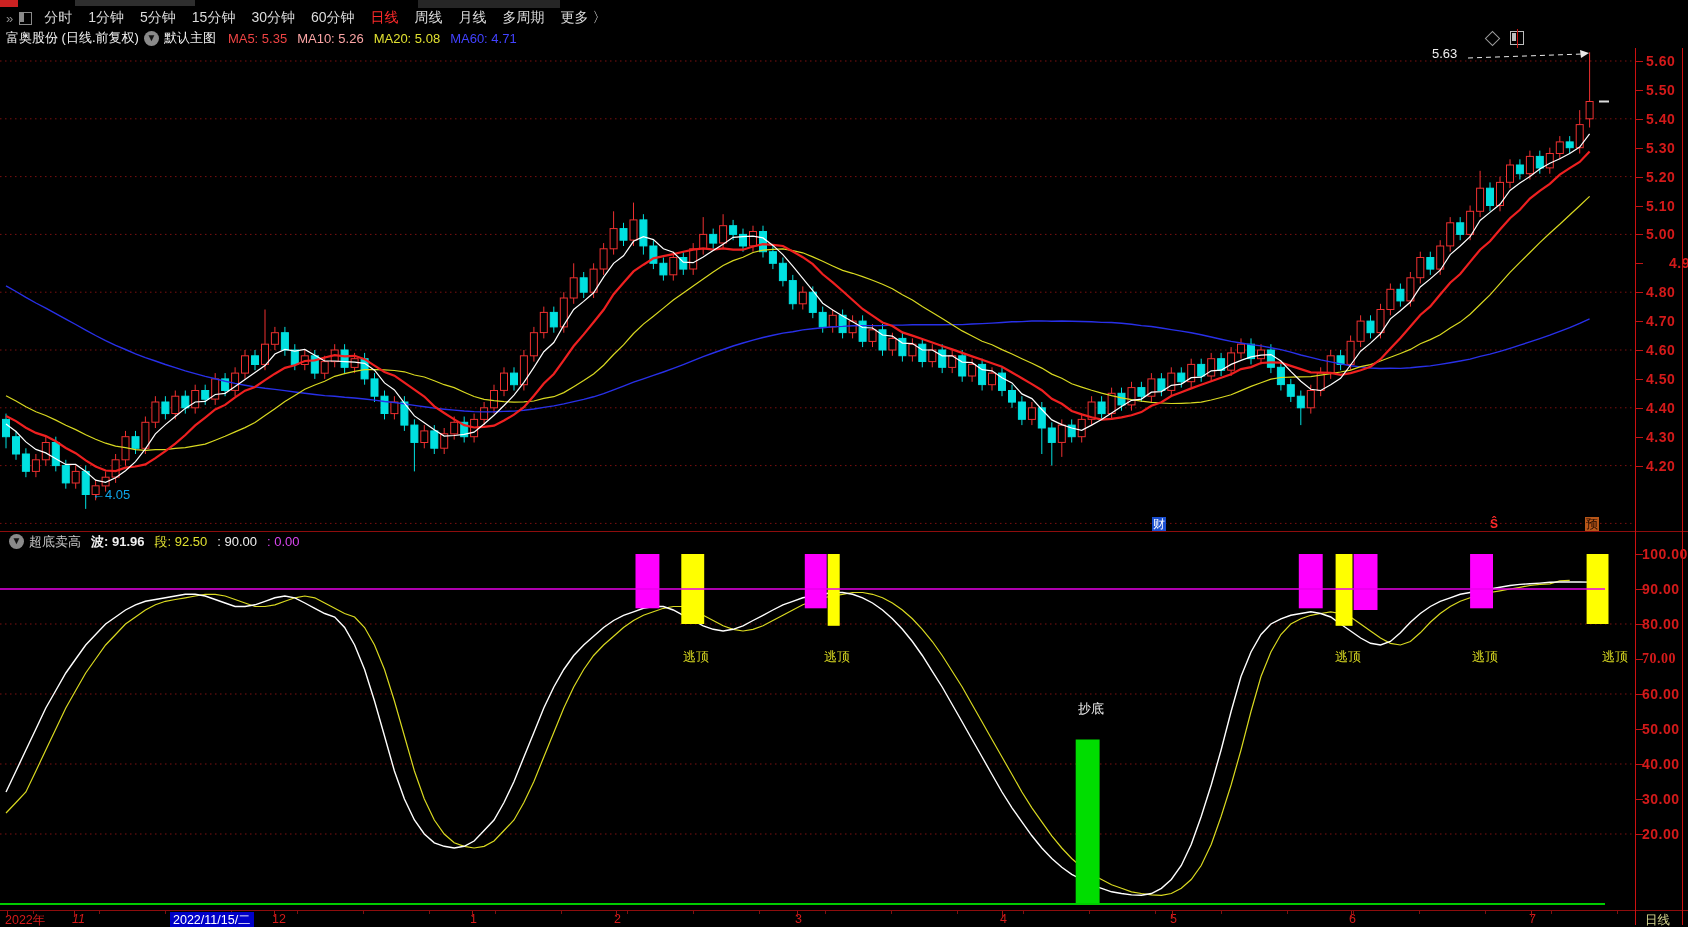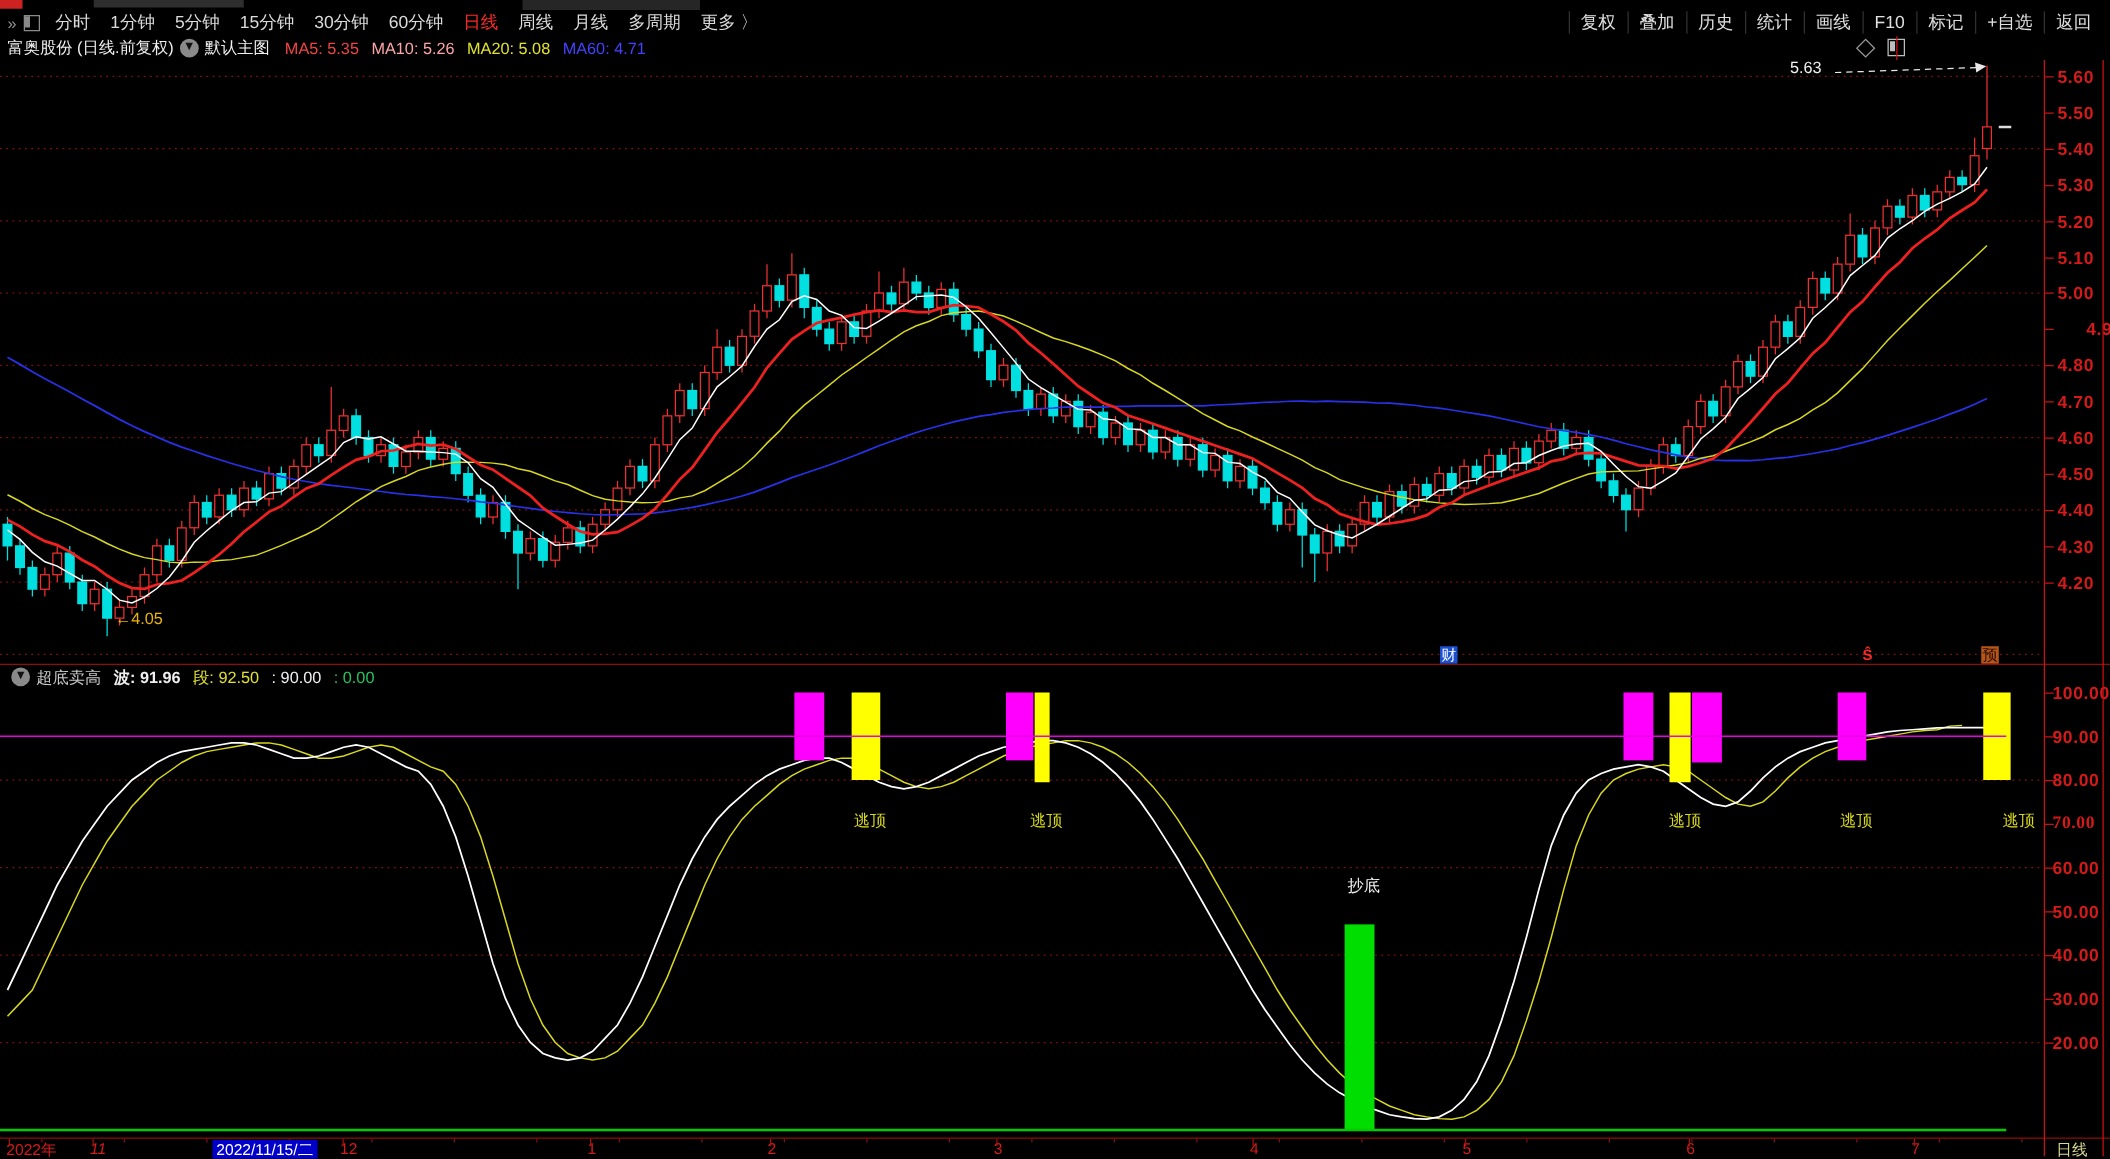--- a/index.html
+++ b/index.html
@@ -60,31 +60,20 @@
         <span class="tb-item">1分钟</span>
         <span class="tb-item">5分钟</span>
         <span class="tb-item">15分钟</span>
         <span class="tb-item">30分钟</span>
         <span class="tb-item">60分钟</span>
         <span class="tb-item active">日线</span>
         <span class="tb-item">周线</span>
         <span class="tb-item">月线</span>
         <span class="tb-item">多周期</span>
         <span class="tb-item">更多 〉</span>
-      </div>
-    <div id="tb-right">
-        <span class="tbr-item">复权</span>
-        <span class="tbr-item">叠加</span>
-        <span class="tbr-item">历史</span>
-        <span class="tbr-item">统计</span>
-        <span class="tbr-item">画线</span>
-        <span class="tbr-item">F10</span>
-        <span class="tbr-item">标记</span>
-        <span class="tbr-item">+自选</span>
-        <span class="tbr-item">返回</span>
       </div>
   </div>
 
   <div id="info-row">
     <span id="info-title">富奥股份 (日线.前复权)</span>
     <span class="circle-btn">▼</span>
     <span id="view-label">默认主图</span>
     <span id="ma-legend"><span class="legend-item" style="color: #ef4444;">MA5: 5.35</span><span class="legend-item" style="color: #fca5a5;">MA10: 5.26</span><span class="legend-item" style="color: rgb(224, 224, 48);">MA20: 5.08</span><span class="legend-item" style="color: rgb(66, 66, 255);">MA60: 4.71</span></span>
     <div id="info-icons">
       <span class="diamond-icon"></span>
@@ -457,33 +446,33 @@
       <div class="ax-tick" style="left: 1636px; top: 379px; width: 7px;"></div>
       <div class="ax-label" style="position: absolute; left: 1646px; top: 400px;">4.40</div>
       <div class="ax-tick" style="left: 1636px; top: 408px; width: 7px;"></div>
       <div class="ax-label" style="position: absolute; left: 1646px; top: 429px;">4.30</div>
       <div class="ax-tick" style="left: 1636px; top: 437px; width: 7px;"></div>
       <div class="ax-label" style="position: absolute; left: 1646px; top: 458px;">4.20</div>
       <div class="ax-tick" style="left: 1636px; top: 466px; width: 7px;"></div>
     </div>
 
   <div class="float-txt" id="high-anno" style="left:1432px;top:46px;color:#f0f0f0;">5.63</div>
-  <div class="float-txt" id="low-anno" style="left:92px;top:487px;color:#eab308;">←4.05</div>
+  <div class="float-txt" id="low-anno" style="left:92px;top:487px;color:#0ea5e9;">←4.05</div>
   <div id="badges">
       <div class="badge" style="left: 1152px; background: rgb(26, 79, 208); color: rgb(255, 255, 255);">财</div>
       <div class="badge" style="left: 1489px; font-weight: bold; color: rgb(255, 42, 42);">Ŝ</div>
       <div class="badge" style="left: 1585px; background: rgb(184, 86, 24); color: rgb(32, 10, 0);">预</div>
     </div>
 
   <div class="hline" style="top:531px;"></div>
 
   <div class="abs" id="ind-header" style="left:4px;top:533px;height:17px;display:flex;align-items:center;font-size:13px;">
     <span class="circle-btn">▼</span>
     <span style="color:#c8c8c8;margin-right:10px;">超底卖高</span>
-    <span id="ind-values"><span style="color: rgb(240, 240, 240); margin-right: 10px; font-weight: bold;">波: 91.96</span><span style="color: rgb(224, 224, 48); margin-right: 10px;">段: 92.50</span><span style="color: rgb(240, 240, 240); margin-right: 10px;">: 90.00</span><span style="color: #22c55e; margin-right: 10px;">: 0.00</span></span>
+    <span id="ind-values"><span style="color: rgb(240, 240, 240); margin-right: 10px; font-weight: bold;">波: 91.96</span><span style="color: rgb(224, 224, 48); margin-right: 10px;">段: 92.50</span><span style="color: rgb(240, 240, 240); margin-right: 10px;">: 90.00</span><span style="color: #d946ef; margin-right: 10px;">: 0.00</span></span>
   </div>
 
   <svg id="ind-svg" class="abs" style="left:0;top:532px;" width="1635" height="378">
       <line x1="0" y1="92" x2="1635" y2="92" stroke="#7c1010" stroke-width="1" stroke-dasharray="1.5 3.5"></line>
       <line x1="0" y1="162" x2="1635" y2="162" stroke="#7c1010" stroke-width="1" stroke-dasharray="1.5 3.5"></line>
       <line x1="0" y1="232" x2="1635" y2="232" stroke="#7c1010" stroke-width="1" stroke-dasharray="1.5 3.5"></line>
       <line x1="0" y1="302" x2="1635" y2="302" stroke="#7c1010" stroke-width="1" stroke-dasharray="1.5 3.5"></line>
       <polyline points="6.0,281.0 16.0,270.5 25.9,260.0 35.9,239.0 45.8,218.0 55.8,197.0 65.8,176.0 75.7,158.5 85.7,141.0 95.6,127.0 105.6,113.0 115.6,102.5 125.5,92.0 135.5,85.0 145.4,78.0 155.4,72.8 165.4,69.3 175.3,67.5 185.3,65.8 195.2,64.0 205.2,62.3 215.2,62.3 225.1,64.0 235.1,67.5 245.0,71.0 255.0,74.5 265.0,74.5 274.9,72.8 284.9,69.3 294.8,65.8 304.8,64.0 314.8,65.8 324.7,71.0 334.7,76.3 344.6,81.5 354.6,85.0 364.6,95.5 374.5,113.0 384.5,137.5 394.4,169.0 404.4,204.0 414.4,239.0 424.3,267.0 434.3,288.0 444.2,302.0 454.2,310.8 464.2,314.3 474.1,316.0 484.1,314.3 494.0,309.0 504.0,298.5 514.0,288.0 523.9,270.5 533.9,249.5 543.8,225.0 553.8,200.5 563.8,176.0 573.7,155.0 583.7,137.5 593.6,123.5 603.6,113.0 613.6,104.3 623.5,95.5 633.5,88.5 643.4,83.3 653.4,79.8 663.4,76.3 673.3,74.5 683.3,74.5 693.2,78.0 703.2,83.3 713.2,88.5 723.1,93.8 733.1,97.3 743.0,99.0 753.0,97.3 763.0,93.8 772.9,88.5 782.9,83.3 792.8,78.0 802.8,72.8 812.8,69.3 822.7,65.8 832.7,64.0 842.6,62.3 852.6,60.5 862.6,60.5 872.5,62.3 882.5,65.8 892.4,71.0 902.4,78.0 912.4,86.8 922.3,97.3 932.3,109.5 942.2,123.5 952.2,139.3 962.2,155.0 972.1,172.5 982.1,190.0 992.0,207.5 1002.0,225.0 1012.0,242.5 1021.9,260.0 1031.9,275.8 1041.8,289.8 1051.8,303.8 1061.8,316.0 1071.7,326.5 1081.7,335.3 1091.6,342.3 1101.6,347.5 1111.6,352.8 1121.5,356.3 1131.5,359.8 1141.4,361.5 1151.4,362.9 1161.4,363.3 1171.3,361.5 1181.3,356.3 1191.2,347.5 1201.2,333.5 1211.2,312.5 1221.1,284.5 1231.1,253.0 1241.0,218.0 1251.0,179.5 1261.0,144.5 1270.9,120.0 1280.9,102.5 1290.8,92.0 1300.8,86.8 1310.8,83.3 1320.7,81.5 1330.7,79.8 1340.6,81.5 1350.6,85.0 1360.6,92.0 1370.5,99.0 1380.5,106.0 1390.4,111.3 1400.4,113.0 1410.4,109.5 1420.3,100.8 1430.3,90.3 1440.2,81.5 1450.2,74.5 1460.2,69.3 1470.1,65.8 1480.1,62.3 1490.0,60.5 1500.0,58.8 1510.0,57.0 1519.9,55.3 1529.9,53.5 1539.8,52.4 1549.8,51.8 1559.8,48.9 1569.7,48.3" fill="none" stroke="#d8d820" stroke-width="1.2"></polyline>
       <polyline points="6.0,260.0 16.0,239.0 25.9,218.0 35.9,197.0 45.8,176.0 55.8,158.5 65.8,141.0 75.7,127.0 85.7,113.0 95.6,102.5 105.6,92.0 115.6,85.0 125.5,78.0 135.5,72.8 145.4,69.3 155.4,67.5 165.4,65.8 175.3,64.0 185.3,62.3 195.2,62.3 205.2,64.0 215.2,67.5 225.1,71.0 235.1,74.5 245.0,74.5 255.0,72.8 265.0,69.3 274.9,65.8 284.9,64.0 294.8,65.8 304.8,71.0 314.8,76.3 324.7,81.5 334.7,85.0 344.6,95.5 354.6,113.0 364.6,137.5 374.5,169.0 384.5,204.0 394.4,239.0 404.4,267.0 414.4,288.0 424.3,302.0 434.3,310.8 444.2,314.3 454.2,316.0 464.2,314.3 474.1,309.0 484.1,298.5 494.0,288.0 504.0,270.5 514.0,249.5 523.9,225.0 533.9,200.5 543.8,176.0 553.8,155.0 563.8,137.5 573.7,123.5 583.7,113.0 593.6,104.3 603.6,95.5 613.6,88.5 623.5,83.3 633.5,79.8 643.4,76.3 653.4,74.5 663.4,74.5 673.3,78.0 683.3,83.3 693.2,88.5 703.2,93.8 713.2,97.3 723.1,99.0 733.1,97.3 743.0,93.8 753.0,88.5 763.0,83.3 772.9,78.0 782.9,72.8 792.8,69.3 802.8,65.8 812.8,64.0 822.7,62.3 832.7,60.5 842.6,60.5 852.6,62.3 862.6,65.8 872.5,71.0 882.5,78.0 892.4,86.8 902.4,97.3 912.4,109.5 922.3,123.5 932.3,139.3 942.2,155.0 952.2,172.5 962.2,190.0 972.1,207.5 982.1,225.0 992.0,242.5 1002.0,260.0 1012.0,275.8 1021.9,289.8 1031.9,303.8 1041.8,316.0 1051.8,326.5 1061.8,335.3 1071.7,342.3 1081.7,347.5 1091.6,352.8 1101.6,356.3 1111.6,359.8 1121.5,361.5 1131.5,362.9 1141.4,363.3 1151.4,361.5 1161.4,356.3 1171.3,347.5 1181.3,333.5 1191.2,312.5 1201.2,284.5 1211.2,253.0 1221.1,218.0 1231.1,179.5 1241.0,144.5 1251.0,120.0 1261.0,102.5 1270.9,92.0 1280.9,86.8 1290.8,83.3 1300.8,81.5 1310.8,79.8 1320.7,81.5 1330.7,85.0 1340.6,92.0 1350.6,99.0 1360.6,106.0 1370.5,111.3 1380.5,113.0 1390.4,109.5 1400.4,100.8 1410.4,90.3 1420.3,81.5 1430.3,74.5 1440.2,69.3 1450.2,65.8 1460.2,62.3 1470.1,60.5 1480.1,58.8 1490.0,57.0 1500.0,55.3 1510.0,53.5 1519.9,52.4 1529.9,51.8 1539.8,51.1 1549.8,50.3 1559.8,50.0 1569.7,50.0 1579.7,50.0 1589.6,50.1" fill="none" stroke="#ffffff" stroke-width="1.4"></polyline>
       <rect x="635.5" y="22.0" width="23.9" height="54.3" fill="#ff00ff"></rect>

